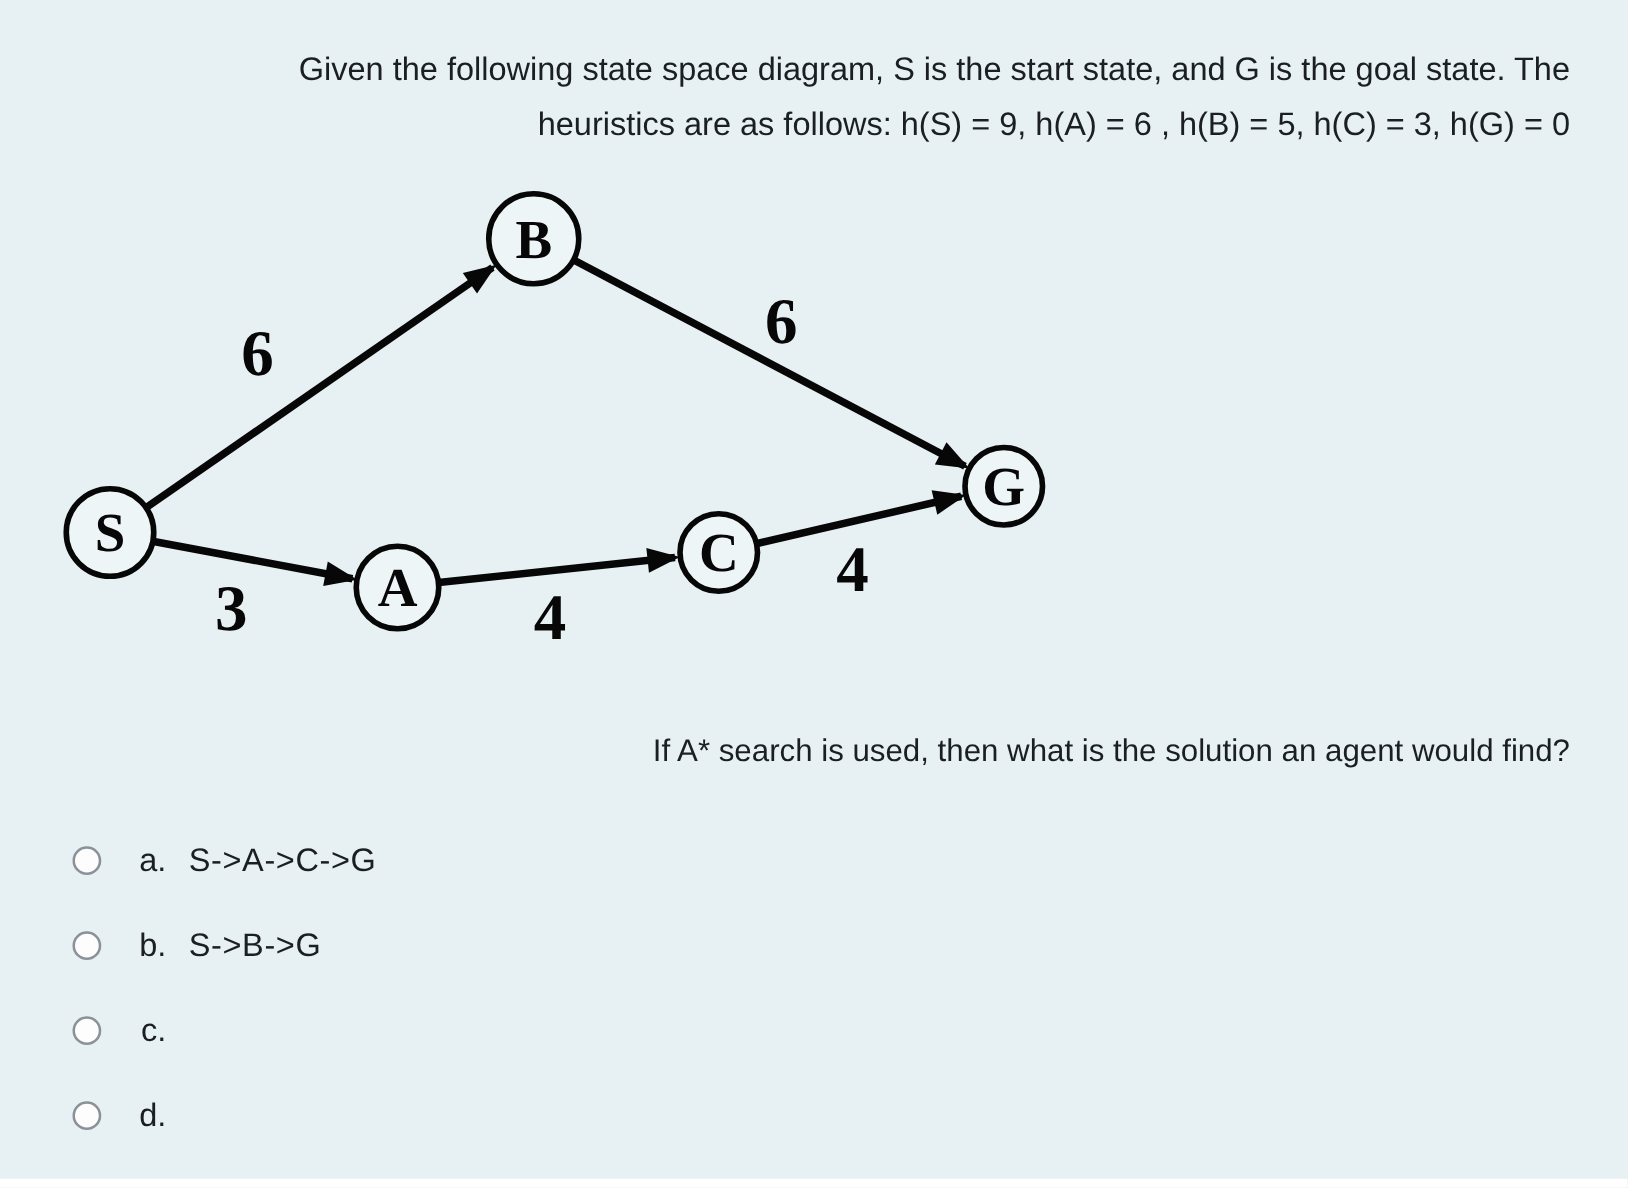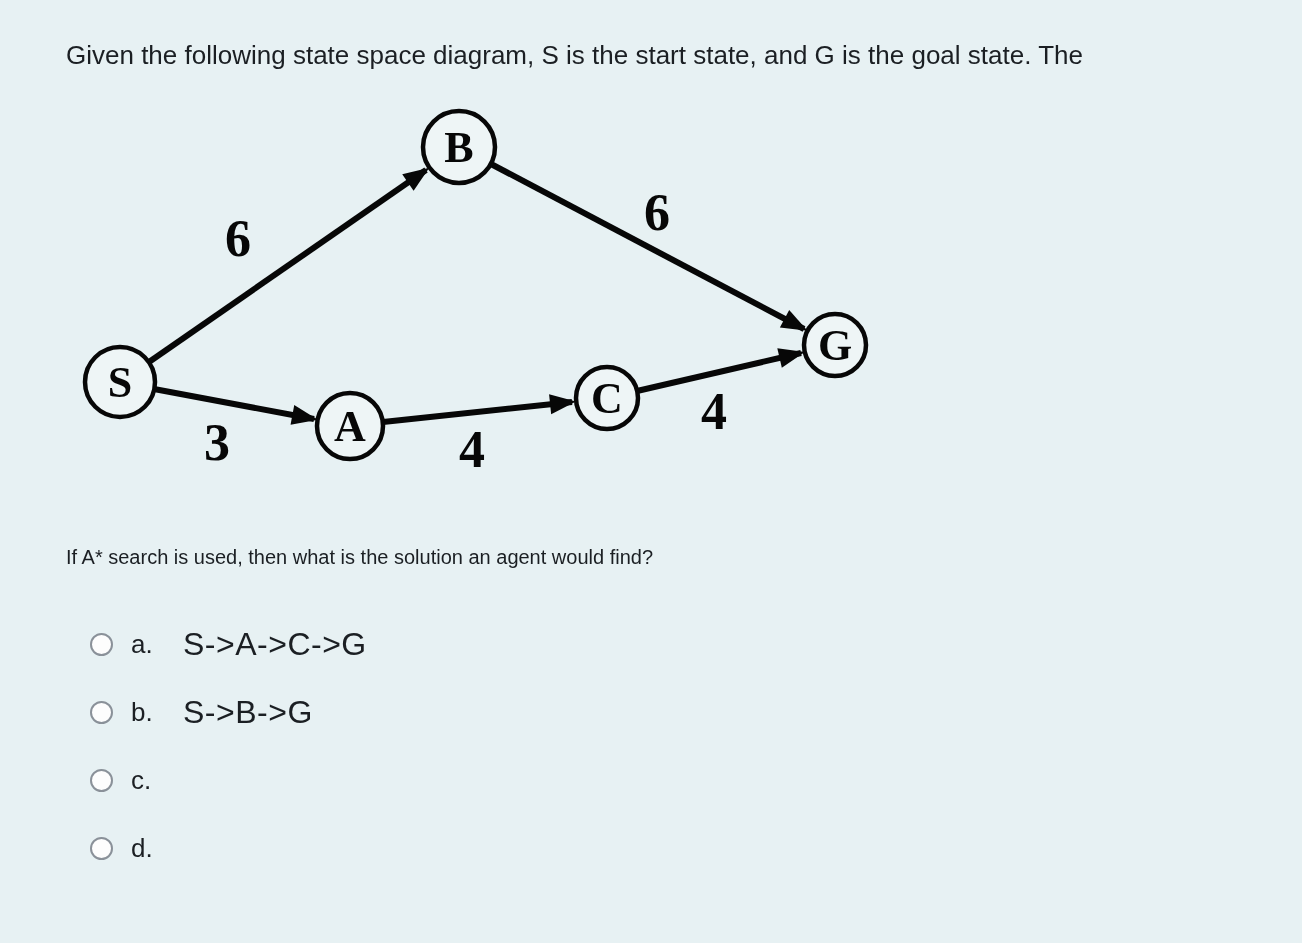--- a/index.html
+++ b/index.html
@@ -4,41 +4,41 @@
 <style>
   * { margin:0; padding:0; box-sizing:border-box; }
   html,body { width:1302px; height:950px; }
   body {
     background:#e7f1f3;
     font-family:"Liberation Sans", sans-serif;
     color:#1b1f23;
     position:relative;
     overflow:hidden;
   }
-  .content { padding:33px 46px 0 66px; }
+  .content { padding:33px 46px 0 34px;text-align:right; }
 
   .intro { font-size:26px; line-height:44px; }
   .intro .line { display:block; white-space:nowrap; }
 
   .diagram-svg { display:block; margin:26px 0 0 6px; }
 
   .edge-line { stroke:#070707; stroke-width:6; }
   .node-circle { fill:#eef5f6; stroke:#070707; stroke-width:4.5; }
   .node-label {
     font-family:"Liberation Serif", serif;
     font-weight:bold; font-size:44px; fill:#070707;
     text-anchor:middle;
   }
   .edge-weight {
     font-family:"Liberation Serif", serif;
     font-weight:bold; font-size:52px; fill:#070707;
     text-anchor:middle;
   }
 
-  .prompt { margin-top:34px; font-size:20px; line-height:32px; }
+  .prompt { margin-top:34px; font-size:25px; line-height:32px; }
 
   .options { margin-top:56px; }
   .option-row {
     display:flex; align-items:center;
     height:30px; margin-bottom:38px;
     cursor:pointer;
   }
   .radio {
     width:23px; height:23px;
     margin-left:24px;
@@ -48,36 +48,37 @@
     flex:0 0 auto;
   }
   .option-letter {
     margin-left:18px;
     width:34px;
     font-size:26px;
     flex:0 0 auto;
   }
   .option-text {
     margin-left:18px;
-    font-size:32px;
+    font-size:26px;
     letter-spacing:0.5px;
   }
 
   .bottom-strip {
     position:absolute; left:0; bottom:0;
     width:100%; height:7px; background:#ffffff;
   }
 </style>
 </head>
 <body>
 
 <div class="content">
 
   <p class="intro">
     <span class="line">Given the following state space diagram, S is the start state, and G is the goal state. The</span>
+    <span class="line">heuristics are as follows: h(S) = 9, h(A) = 6 , h(B) = 5, h(C) = 3, h(G) = 0</span>
   </p>
 
   <svg class="diagram-svg" width="860" height="404" viewBox="0 0 860 404">
     <defs>
       <marker id="arrow" markerUnits="userSpaceOnUse" markerWidth="30" markerHeight="26" refX="24" refY="13" orient="auto">
         <path d="M2,3 L28,13 L2,23 z" fill="#070707"></path>
       </marker>
     </defs>
 
     <line class="edge-line" x1="77" y1="259" x2="354" y2="67" marker-end="url(#arrow)"></line>

